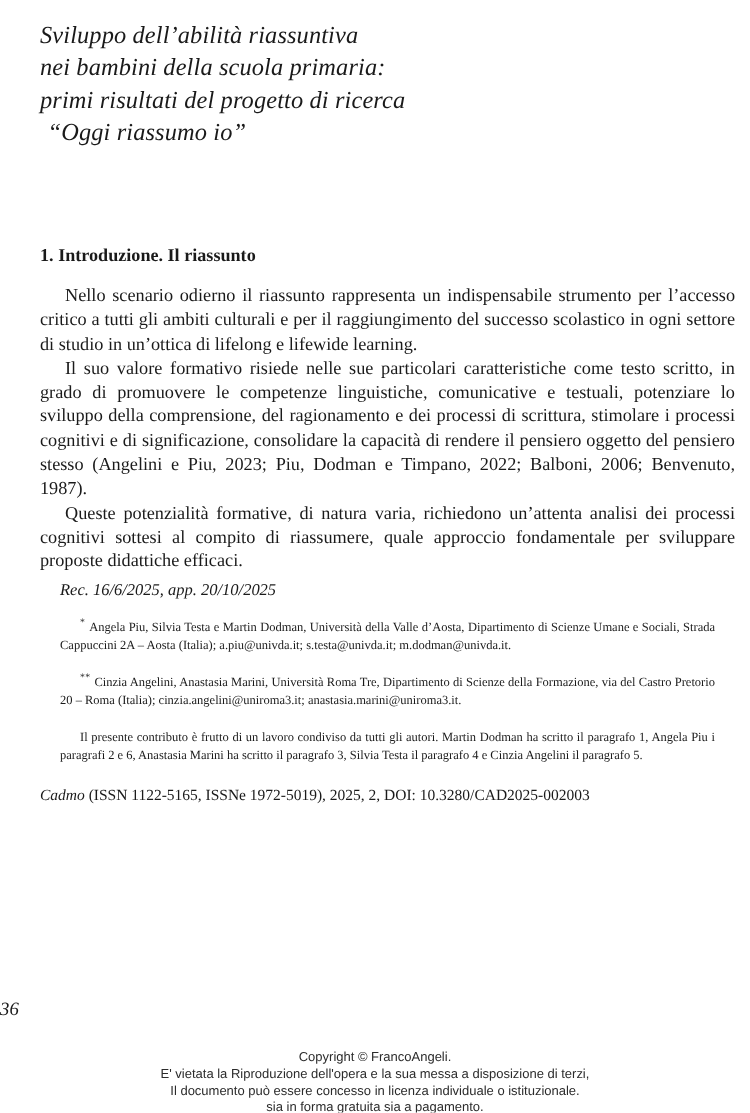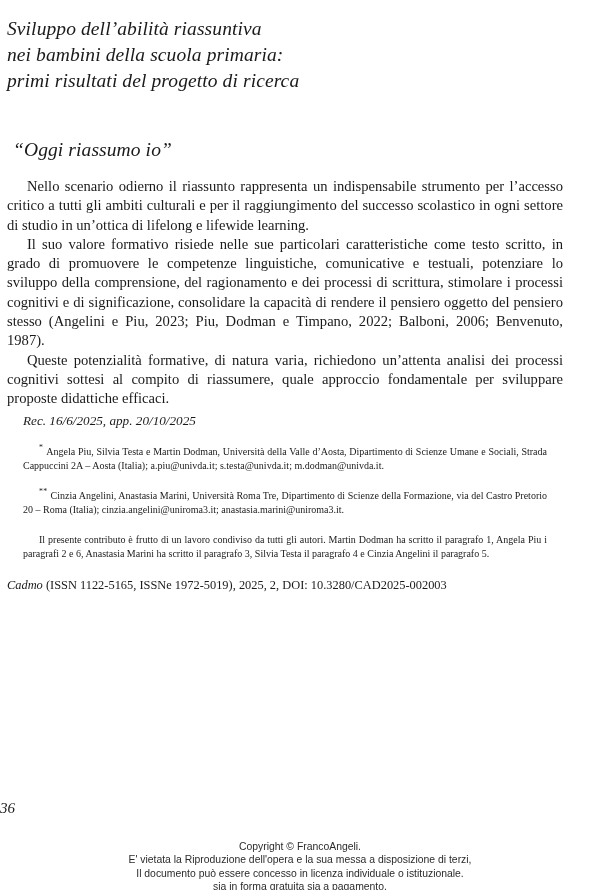--- a/index.html
+++ b/index.html
@@ -19,39 +19,38 @@
 
   .page {
     position: absolute;
     left: 0; top: 0;
     width: 600px;
     height: 890px;
   }
 
   .content {
     position: absolute;
-    left: 7px;
+    left: 32px;
     top: 0;
     width: 556px;
   }
 
   
   .title-block {
     margin-top: 16px;
   }
   .title-line {
     font-style: italic;
     font-size: 19.5px;
     line-height: 26px;
     letter-spacing: 0.1px;
     white-space: pre;
   }
   .title-line.quoted {
     padding-left: 6px;
-    margin-top: 43px;
   }
 
   
   .authors-block {
     margin-top: 16px;
   }
   .author-line {
     font-size: 16.5px;
     line-height: 21px;
     white-space: pre;
@@ -157,20 +156,21 @@
   <div class="content">
 
     <div class="title-block">
       <div class="title-line">Sviluppo dell’abilità riassuntiva</div>
       <div class="title-line">nei bambini della scuola primaria:</div>
       <div class="title-line">primi risultati del progetto di ricerca</div>
       <div class="title-line quoted">“Oggi riassumo io”</div>
     </div>
 
 
+    <div class="section-heading">1. Introduzione. Il riassunto</div>
 
     <div class="body-block">
       <p class="body-p">Nello scenario odierno il riassunto rappresenta un indispensabile strumento per l’accesso critico a tutti gli ambiti culturali e per il raggiungimento del successo scolastico in ogni settore di studio in un’ottica di lifelong e lifewide learning.</p>
       <p class="body-p">Il suo valore formativo risiede nelle sue particolari caratteristiche come testo scritto, in grado di promuovere le competenze linguistiche, comunicative e testuali, potenziare lo sviluppo della comprensione, del ragionamento e dei processi di scrittura, stimolare i processi cognitivi e di significazione, consolidare la capacità di rendere il pensiero oggetto del pensiero stesso (Angelini e Piu, 2023; Piu, Dodman e Timpano, 2022; Balboni, 2006; Benvenuto, 1987).</p>
       <p class="body-p">Queste potenzialità formative, di natura varia, richiedono un’attenta analisi dei processi cognitivi sottesi al compito di riassumere, quale approccio fondamentale per sviluppare proposte didattiche efficaci.</p>
     </div>
 
     <div class="rec-line">Rec. 16/6/2025, app. 20/10/2025</div>
 
     <div class="footnotes">

